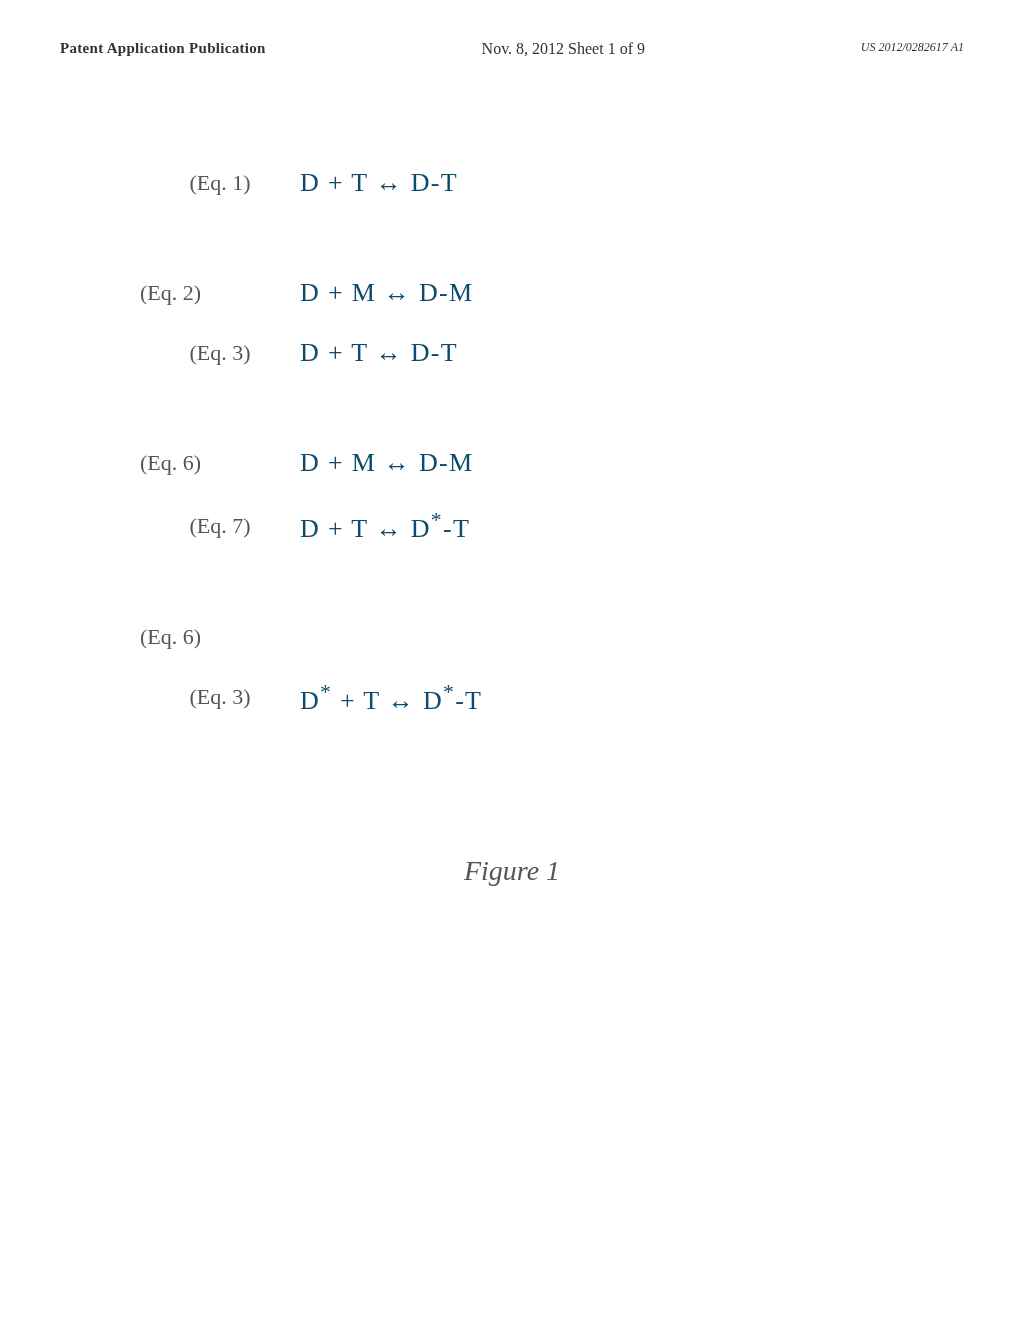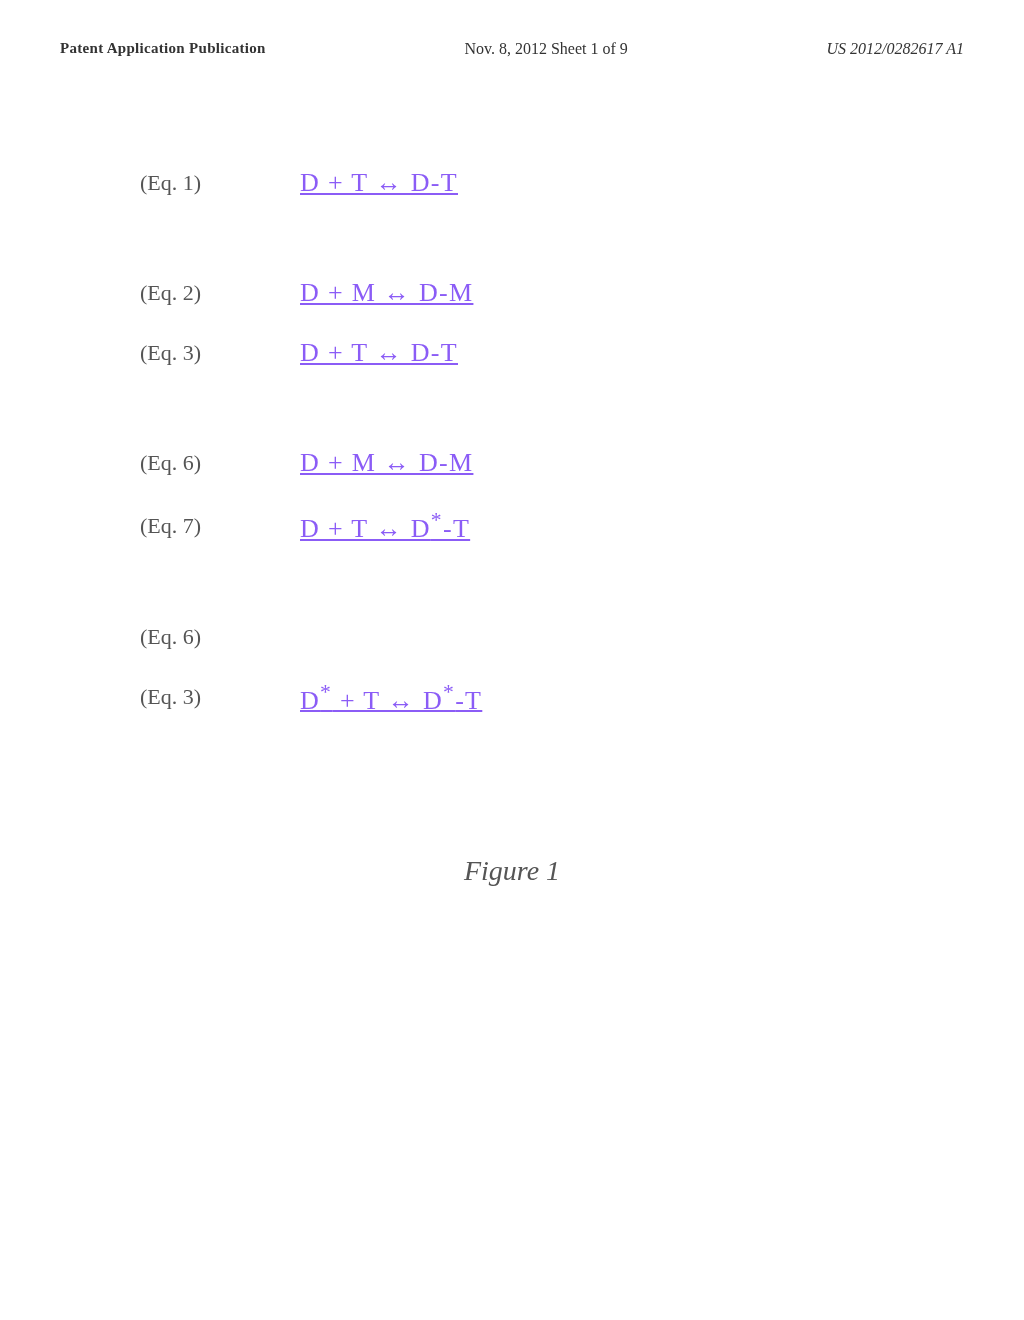--- a/index.html
+++ b/index.html
@@ -40,21 +40,21 @@
       color: #333;
       letter-spacing: 0.02em;
     }
 
     .header-center {
       font-size: 16px;
       color: #333;
     }
 
     .header-right {
-      font-size: 16px;
+      font-size: 12px;
       color: #333;
       font-style: italic;
     }
 
     .equations-container {
       display: flex;
       flex-direction: column;
       margin-top: 100px;
       padding-left: 80px;
     }
@@ -68,34 +68,34 @@
     }
 
     .equation-row {
       display: flex;
       align-items: center;
       margin-bottom: 30px;
     }
 
     .equation-row:last-child {
       margin-bottom: 0;
+      text-align: center;
     }
 
     .eq-label {
       font-size: 22px;
       color: #555;
       width: 160px;
       min-width: 160px;
     }
 
     .eq-formula {
       font-size: 26px;
-      color: #8b5cf6;
+      color: #0c4a6e;
       letter-spacing: 0.05em;
-      text-decoration: underline;
     }
 
     .figure-caption {
       text-align: center;
       font-size: 28px;
       color: #555;
       margin-top: 60px;
       font-style: italic;
     }
   </style>

